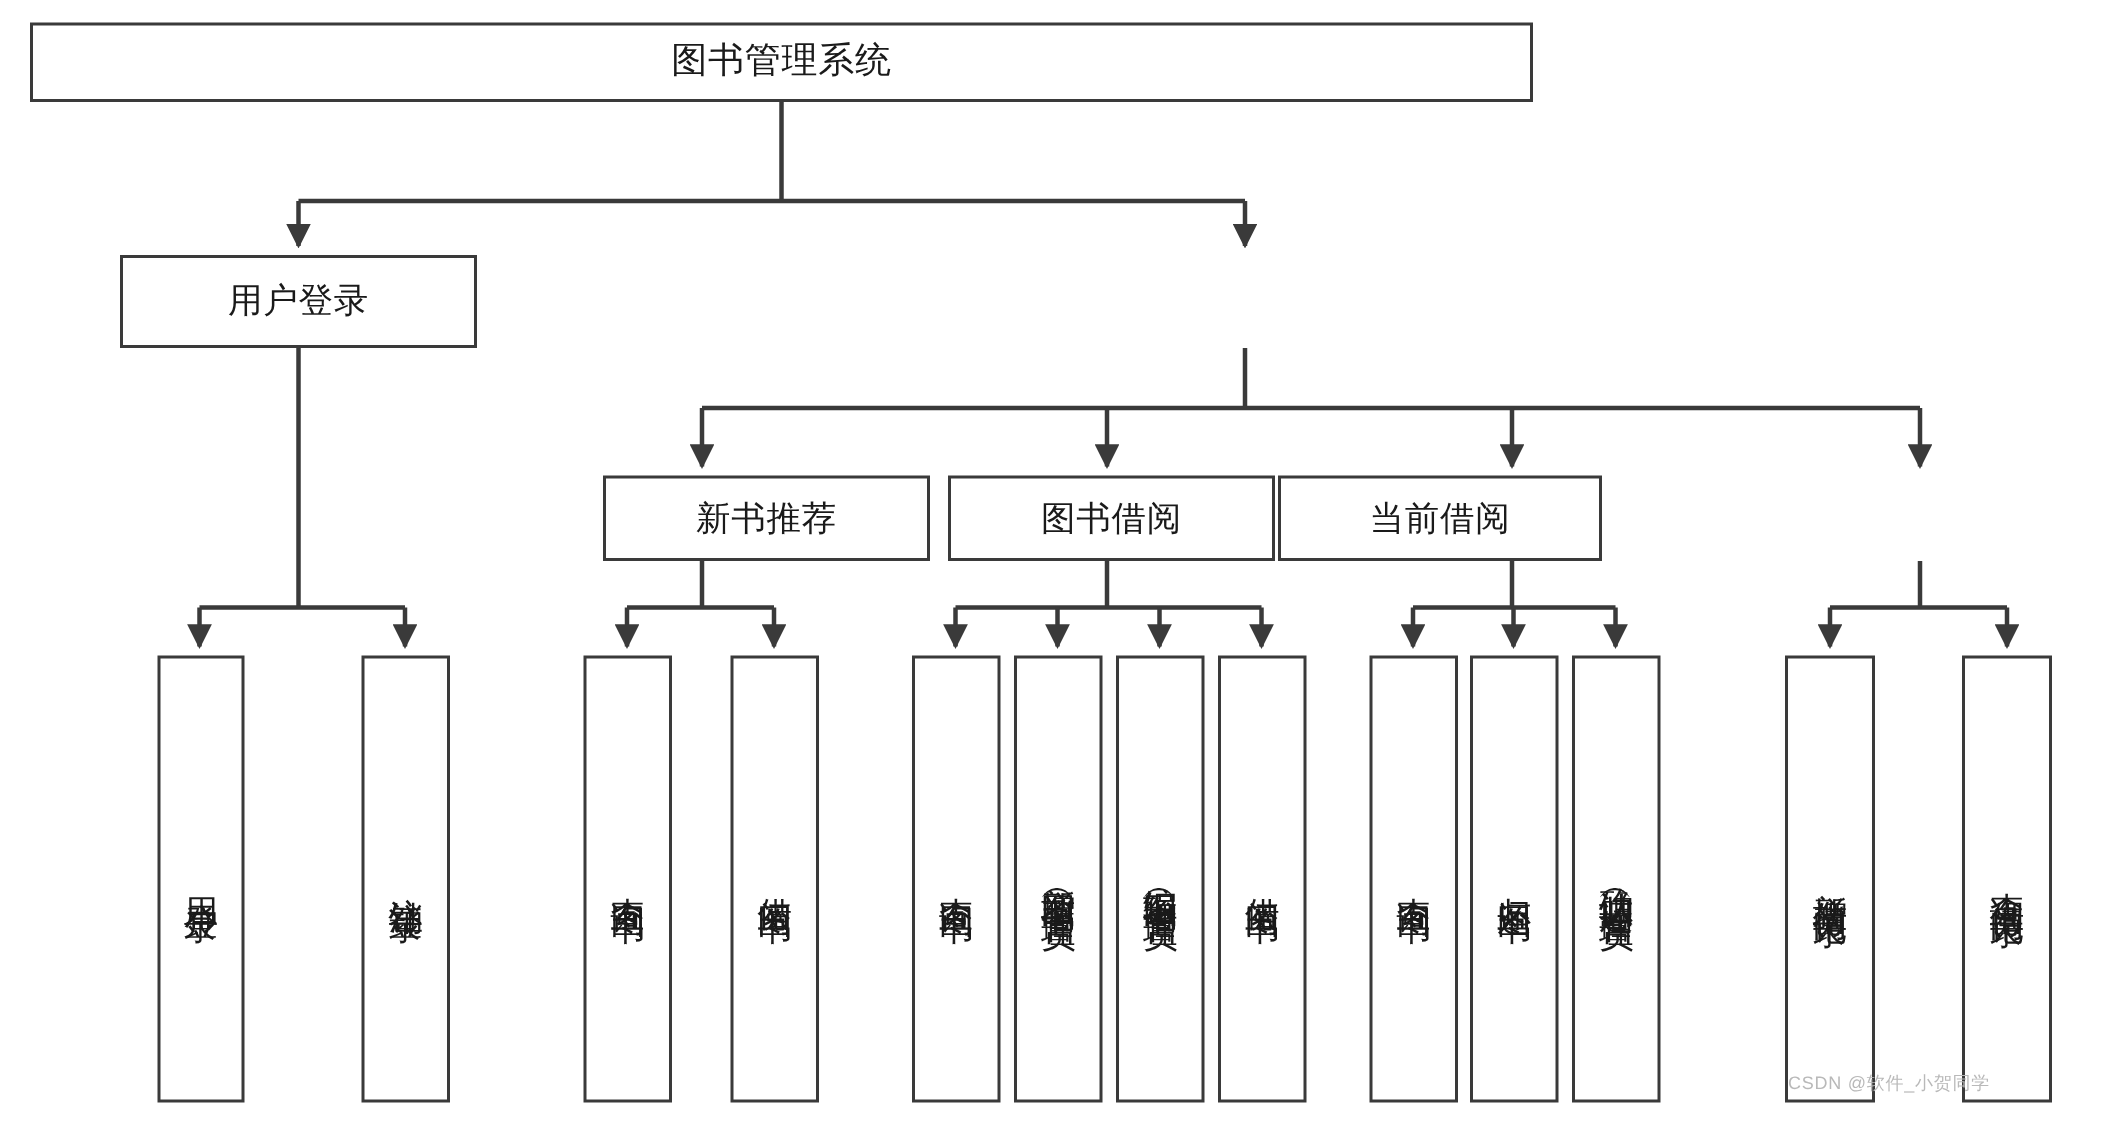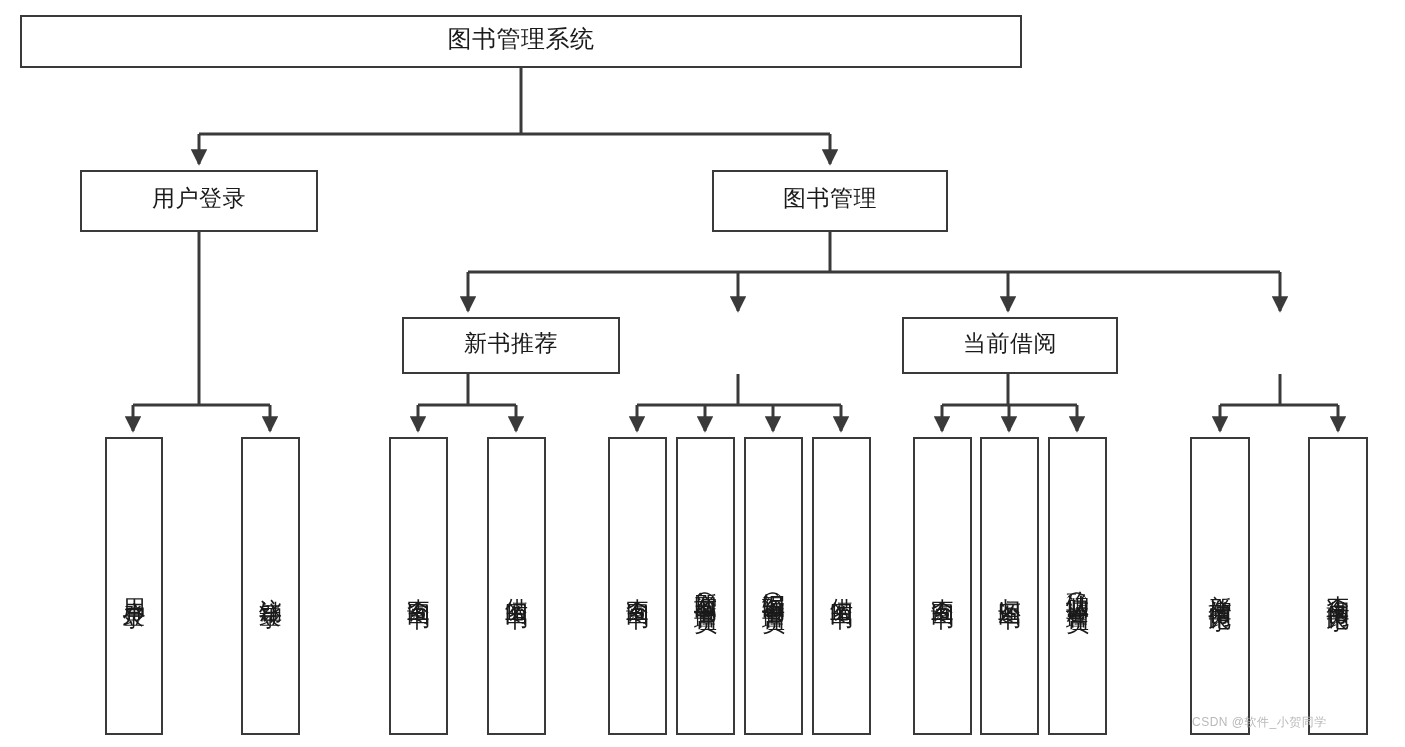--- a/index.html
+++ b/index.html
@@ -39,21 +39,20 @@
   .node .label {
     display: block;
     text-align: center;
     line-height: 1.18;
     letter-spacing: 0.5px;
   }
   
   .node.horiz .label {
     writing-mode: horizontal-tb;
     font-size: 23px;
-    font-family: Liberation Mono, monospace;
   }
   #node-root .label {
     font-size: 24px;
   }
   
   .node.vert .label {
     writing-mode: vertical-rl;
     text-orientation: upright;
     font-size: 23px;
     line-height: 1.0;
@@ -138,30 +137,30 @@
   </svg>
 
   <div class="node horiz" id="node-root" style="left:20px; top:15px; width:1002px; height:53px;">
     <span class="label">图书管理系统</span>
   </div>
 
   <div class="node horiz" style="left:80px; top:170px; width:238px; height:62px;">
     <span class="label">用户登录</span>
   </div>
 
-  <div class="node horiz" style="left:712px; top:170px; width:236px; height:62px;">
-    <span class="label">图书管理</span>
-  </div>
 
   <div class="node horiz" style="left:362px; top:317px; width:218px; height:57px;margin-left:40px;">
     <span class="label">新书推荐</span>
   </div>
 
-
-  <div class="node horiz" style="left:902px; top:317px; width:216px; height:57px;">
+  <div class="node horiz" style="left:632px; top:317px; width:218px; height:57px;">
+    <span class="label">图书借阅</span>
+  </div>
+
+  <div class="node horiz" style="left:852px; top:317px; width:216px; height:57px;">
     <span class="label">当前借阅</span>
   </div>
 
 
   <div class="node vert" style="left:105px; top:437px; width:58px; height:298px;">
     <span class="label">用户登录</span>
   </div>
 
   <div class="node vert" style="left:241px; top:437px; width:59px; height:298px;">
     <span class="label">注销登录</span>

